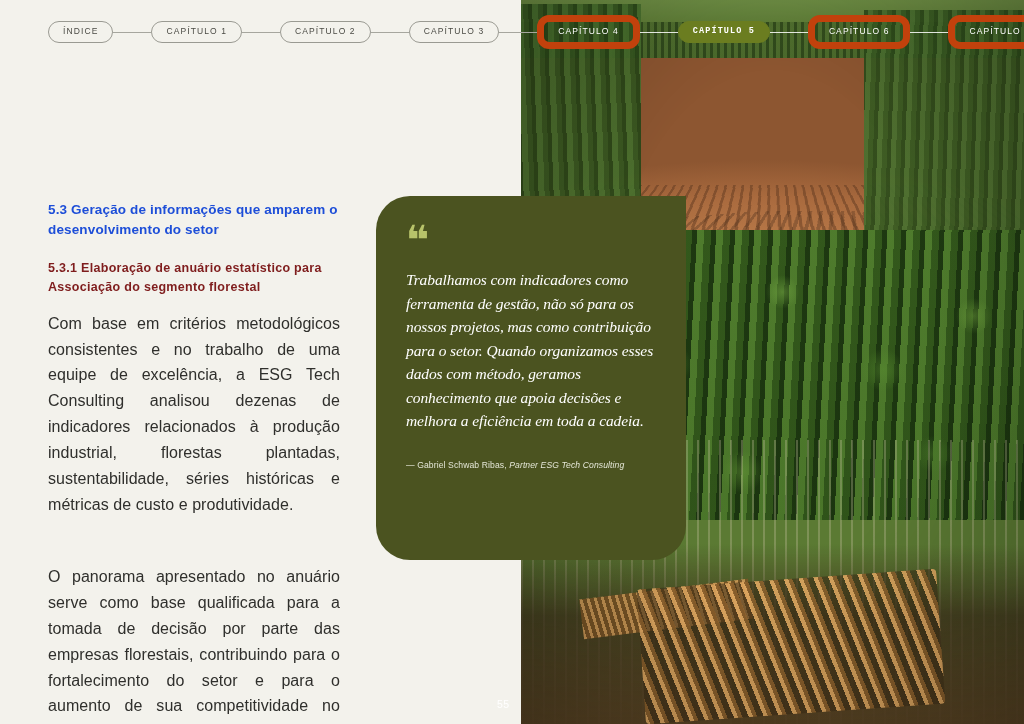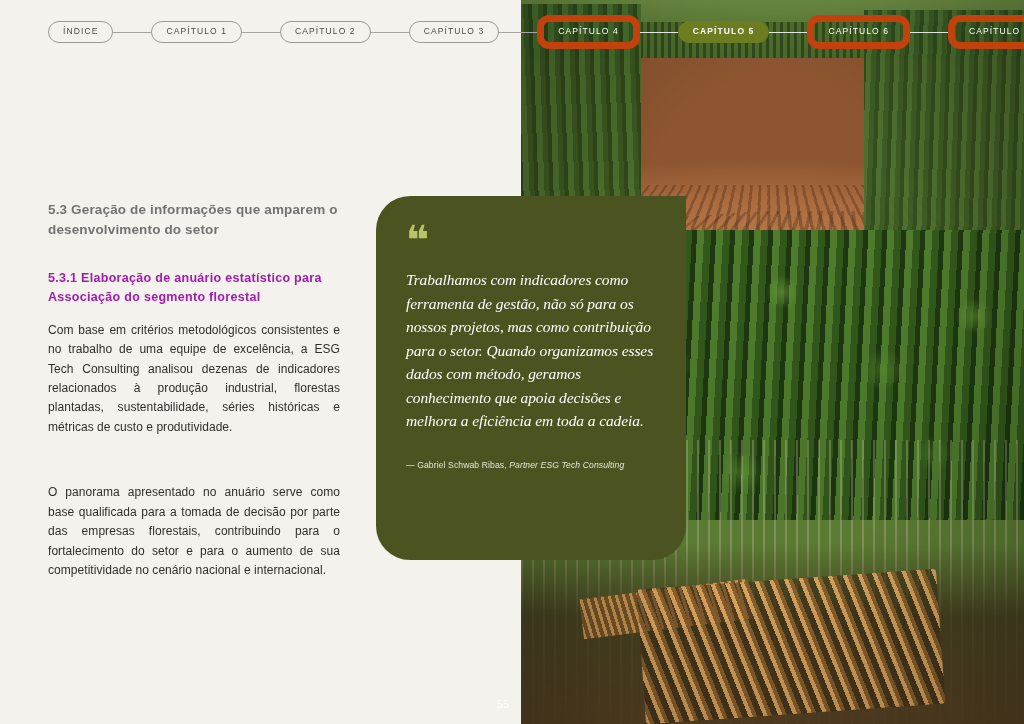--- a/index.html
+++ b/index.html
@@ -203,55 +203,56 @@
   .nav-pill.onphoto {
     border: 7px solid #c2410c;
     color: #ffffff;
     background: transparent;
   }
   .nav-pill.active {
     border: 1px solid #6b7d20;
     color: #ffffff;
     background: #6b7d20;
     font-weight: bold;
+    font-family: Liberation Mono, monospace;
   }
   .nav-dash {
     width: 38px;
     height: 1px;
     background: #a6a69e;
   }
   .nav-dash.onphoto { background: rgba(255,255,255,0.85); }
 
   
   #text-col {
     position: absolute;
     left: 48px;
     top: 200px;
     width: 292px;
     z-index: 10;
   }
   h2.sec-title {
-    margin: 0 0 30px 0;
+    margin: 0 0 20px 0;
     font-size: 13.5px;
     line-height: 1.45;
-    color: #737373;
+    color: #1d4ed8;
     font-weight: bold;
     letter-spacing: 0.15px;
   }
   h3.sub-title {
     margin: 0 0 14px 0;
     font-size: 12.5px;
     line-height: 1.5;
-    color: #a21caf;
+    color: #7f1d1d;
     font-weight: bold;
     letter-spacing: 0.3px;
   }
   p.body {
     margin: 0 0 14px 0;
-    font-size: 12px;
+    font-size: 16px;
     line-height: 1.62;
     color: #2f2f2c;
     text-align: justify;
     letter-spacing: 0.05px;
   }
   p.body:last-child { margin-bottom: 0; margin-top: 46px; }
 
   
   #quote-card {
     position: absolute;

